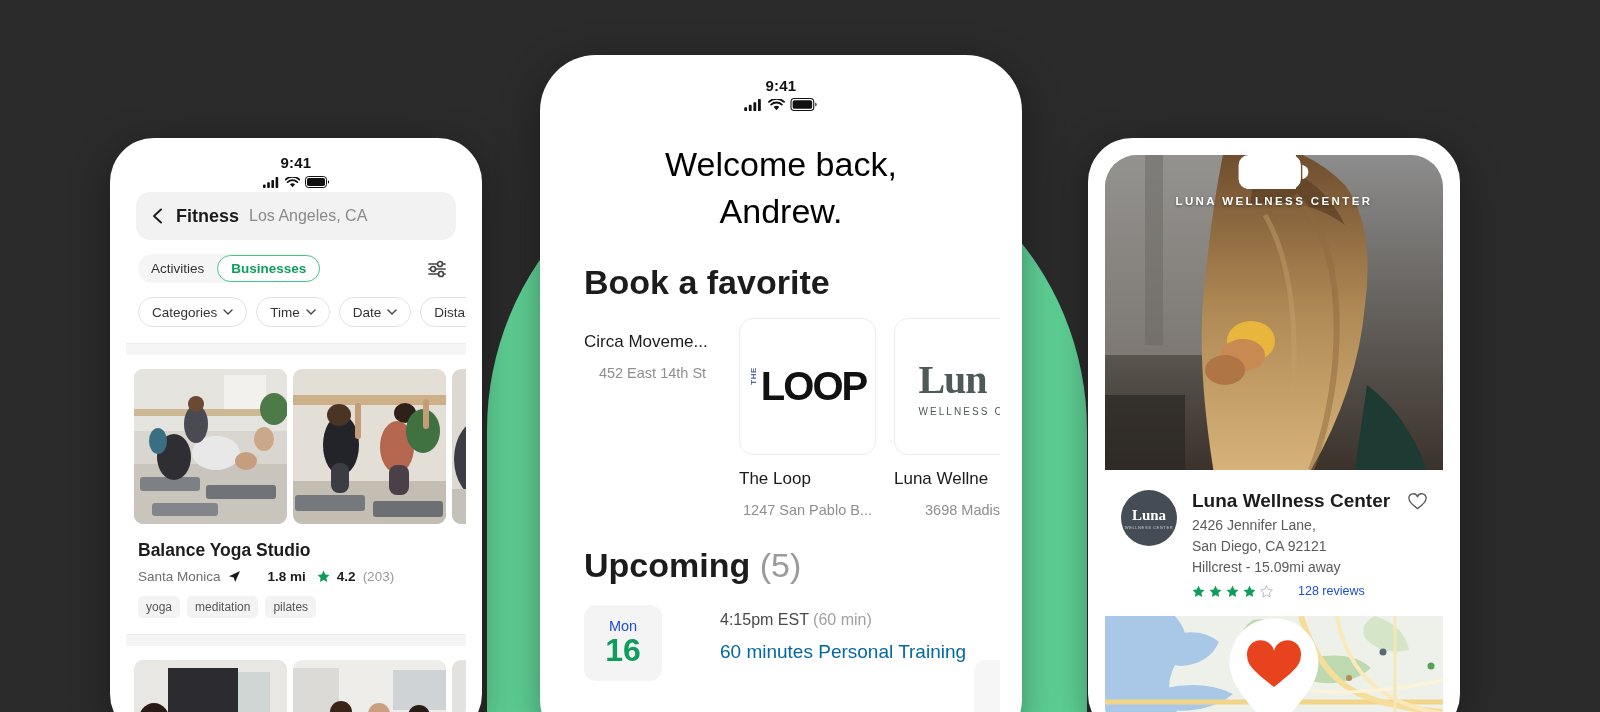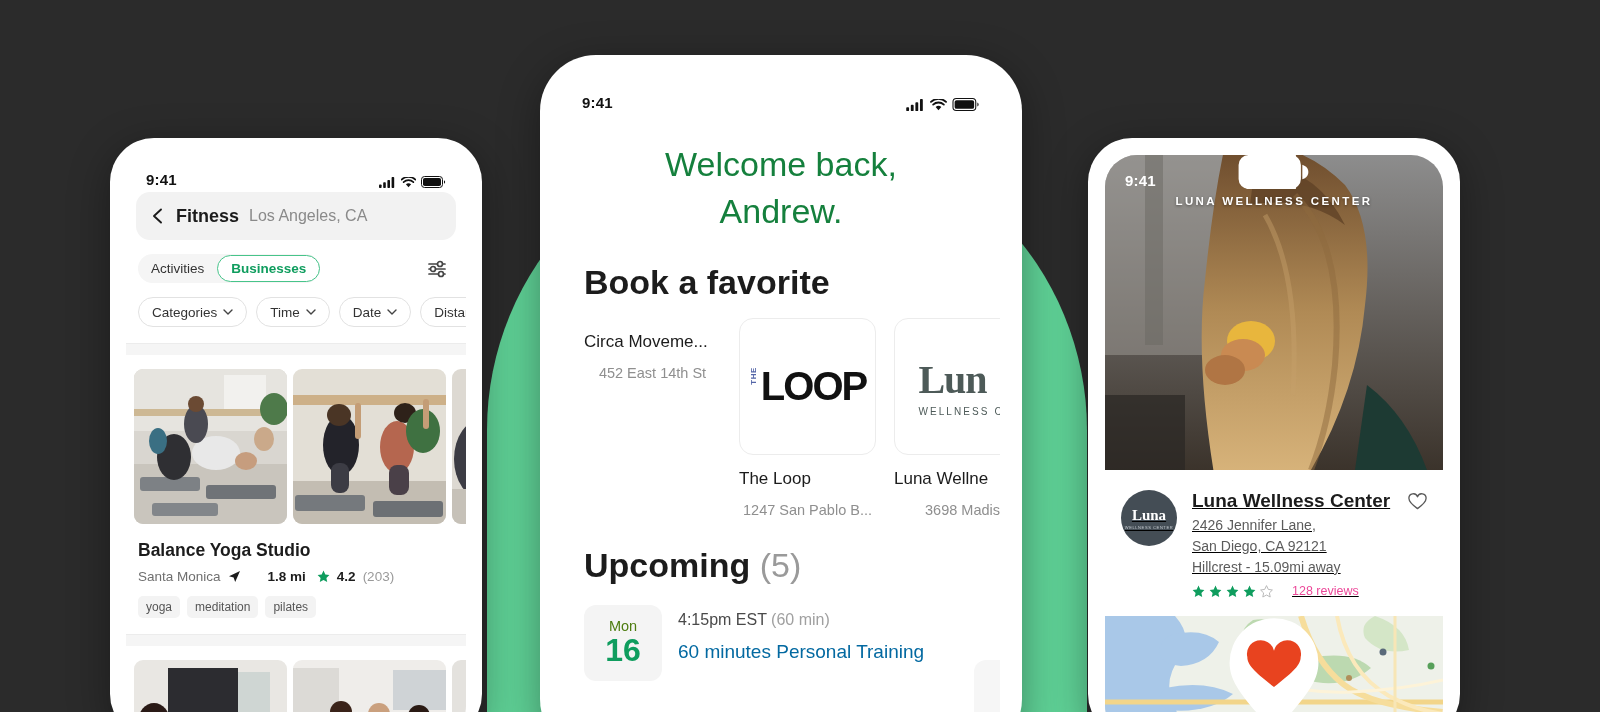--- a/index.html
+++ b/index.html
@@ -27,22 +27,22 @@
   .phone-left   { left: 110px; top: 138px; width: 372px; height: 600px; border-radius: 44px; }
   .screen-left  { left: 16px; top: 16px; width: 340px; height: 584px; border-radius: 32px; }
 
   .phone-center { left: 540px; top: 55px; width: 482px; height: 700px; border-radius: 56px; }
   .screen-center{ left: 22px; top: 22px; width: 438px; height: 678px; border-radius: 40px; }
 
   .phone-right  { left: 1088px; top: 138px; width: 372px; height: 600px; border-radius: 44px; }
   .screen-right { left: 17px; top: 17px; width: 338px; height: 583px; border-radius: 32px; }
 
   
-  .statusbar { display: flex; align-items: flex-end; justify-content: space-between;
-               padding: 0 20px; height: 34px; font-weight: bold; color: #111; }
+  .statusbar { display: flex; align-items: center; justify-content: space-between;
+               padding: 0 20px; height: 34px; font-weight: bold; color: #111; flex-direction: column; }
   .sb-time { font-size: 15px; letter-spacing: .2px; }
   .sb-icons { display: flex; align-items: center; gap: 5px; }
   .sb-icons svg { display: block; }
   .statusbar.onimage .sb-time { color: #fff; }
   .statusbar.onimage svg * { fill: #fff !important; stroke: #fff !important; }
 
   
   .l-searchbar { margin: 4px 10px 0; background: #f2f2f2; border-radius: 14px;
                  height: 48px; display: flex; align-items: center; gap: 10px; padding: 0 14px; }
   .l-back { width: 16px; height: 16px; flex: none; }
@@ -73,21 +73,21 @@
   .l-meta { display: flex; align-items: center; gap: 7px; margin: 8px 0 0 4px; font-size: 13.5px; color: #6f6f6f; }
   .l-meta .dist { color: #1c1c1c; font-weight: bold; margin-left: 20px; }
   .l-meta .rate { color: #1c1c1c; font-weight: bold; }
   .l-meta .cnt { color: #9a9a9a; }
   .l-tags { display: flex; gap: 7px; margin: 12px 0 0 4px; }
   .l-tag { background: #f3f3f3; border-radius: 5px; padding: 4px 8px; font-size: 12px; color: #555; }
 
   .l-card2 { padding: 14px 8px 0; }
 
   
-  .c-hello { text-align: center; font-size: 34px; color: #15803d; line-height: 1.38;
+  .c-hello { text-align: center; font-size: 34px; color: #000000; line-height: 1.38;
              padding: 30px 30px 0; font-weight: normal; }
   .c-sec { font-size: 34px; font-weight: bold; color: #1c1c1c; padding: 28px 0 0 22px; }
   .c-sec .cnt { color: #9a9a9a; font-weight: normal; }
 
   .c-favs { display: flex; gap: 18px; padding: 16px 0 0 22px; }
   .c-fav { width: 137px; flex: none; }
   .c-logo { width: 137px; height: 137px; border: 1px solid #ececec; border-radius: 14px;
             display: flex; align-items: center; justify-content: center; background: #fff; overflow: hidden; }
   .c-fname { text-align: left; font-size: 17px; color: #1c1c1c; margin-top: 14px;
              white-space: nowrap; overflow: hidden; }
@@ -100,47 +100,47 @@
               writing-mode: vertical-rl; transform: rotate(180deg); margin-top: 3px; }
   .logo-loop { font-size: 40px; font-weight: bold; color: #111; letter-spacing: -2px; }
   .logo-luna { text-align: left; padding-left: 6px; }
   .logo-luna .big { font-size: 40px; font-weight: bold; color: #4d5a58; letter-spacing: -1px;
                     font-family: "Liberation Serif", serif; }
   .logo-luna .sub { font-size: 10px; color: #4d5a58; letter-spacing: 2.1px; margin-top: 3px; white-space: nowrap; }
 
   .c-appt { display: flex; gap: 16px; padding: 20px 0 0 22px; align-items: flex-start; }
   .c-datebox { width: 78px; height: 76px; background: #f4f4f4; border-radius: 12px;
                display: flex; flex-direction: column; align-items: center; justify-content: center; flex: none; }
-  .c-dow { font-size: 14.5px; color: #4d7c0f; }
+  .c-dow { font-size: 14.5px; color: #1d4ed8; }
   .c-day { font-size: 32px; font-weight: bold; color: #0f9d5e; line-height: 1.05; }
-  .c-apptr { padding-top: 6px; }
+  .c-apptr { padding-top: 6px; margin-left: 42px; }
   .c-time { font-size: 16px; color: #4a4a4a; }
   .c-time .dur { color: #a0a0a0; }
   .c-apname { font-size: 19px; color: #0369a1; margin-top: 12px; white-space: nowrap; }
   .c-edge { position: absolute; right: 0; top: 583px; width: 26px; height: 95px;
             background: #f6f6f6; border-radius: 12px 0 0 12px; }
 
   
   .r-hero { position: relative; height: 315px; overflow: hidden; }
   .r-hero svg { position: absolute; inset: 0; width: 100%; height: 100%; }
   .r-heroTitle { position: absolute; left: 0; right: 0; top: 40px; text-align: center;
                  color: #fff; font-size: 11.5px; letter-spacing: 2.4px; font-weight: bold;
                  text-shadow: 0 1px 3px rgba(0,0,0,.45); }
   .r-hero .statusbar { position: absolute; left: 0; right: 0; top: 0; z-index: 3; }
 
-  .r-info { display: flex; padding: 20px 16px 0; gap: 15px; position: relative; text-decoration: underline; }
+  .r-info { display: flex; padding: 20px 16px 0; gap: 15px; position: relative; }
   .r-avatar { width: 56px; height: 56px; border-radius: 50%; background: #444d55; flex: none;
               display: flex; flex-direction: column; align-items: center; justify-content: center; }
   .r-avatar .a1 { color: #fff; font-size: 15px; font-weight: bold; font-family: "Liberation Serif", serif; }
   .r-avatar .a2 { color: #c9cfd4; font-size: 4px; letter-spacing: .6px; margin-top: 1px; }
   .r-name { font-size: 19px; font-weight: bold; color: #1c1c1c; }
   .r-line { font-size: 14px; color: #5b5b5b; margin-top: 5px; }
   .r-stars { display: flex; align-items: center; gap: 4px; margin-top: 9px; }
   .r-stars svg { width: 13px; height: 13px; }
-  .r-revs { font-size: 12.5px; color: #ec4899; margin-left: 15px; }
+  .r-revs { font-size: 12.5px; color: #1d4ed8; margin-left: 21px; }
   .r-heart { position: absolute; right: 16px; top: 22px; width: 19px; height: 19px; }
 
   .r-map { position: relative; margin-top: 18px; height: 120px; overflow: hidden; }
   .r-map svg { position: absolute; inset: 0; width: 100%; height: 100%; }
   .r-pin { position: absolute; left: 168px; top: 25px; width: 44px; height: 54px; }
 </style>
 </head>
 <body>
 
 <div class="stage">

